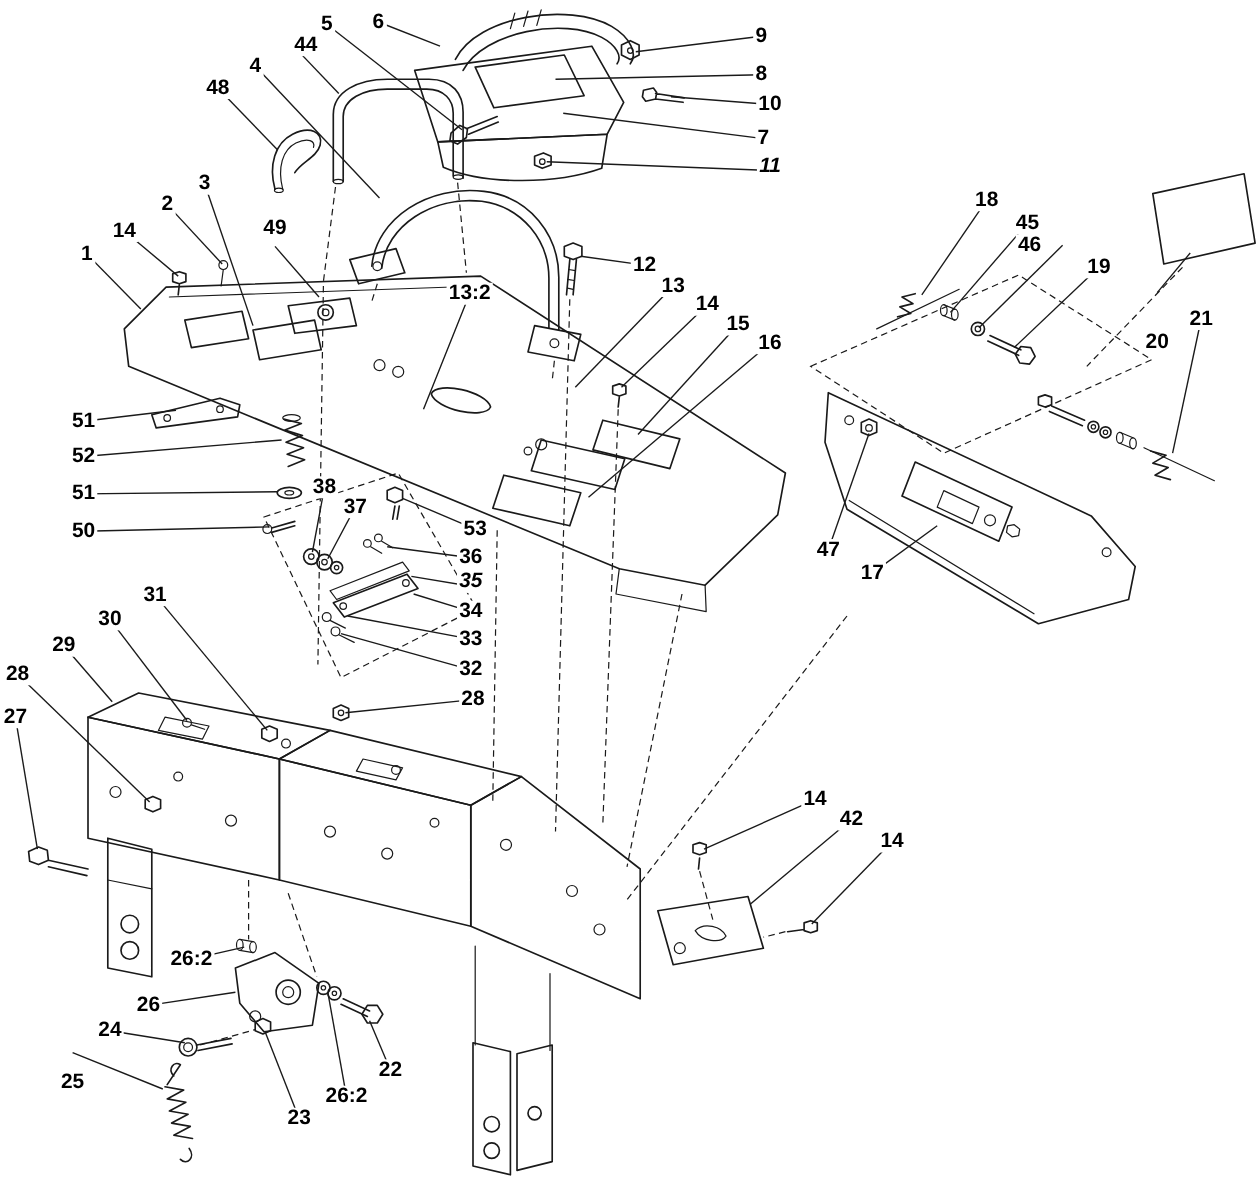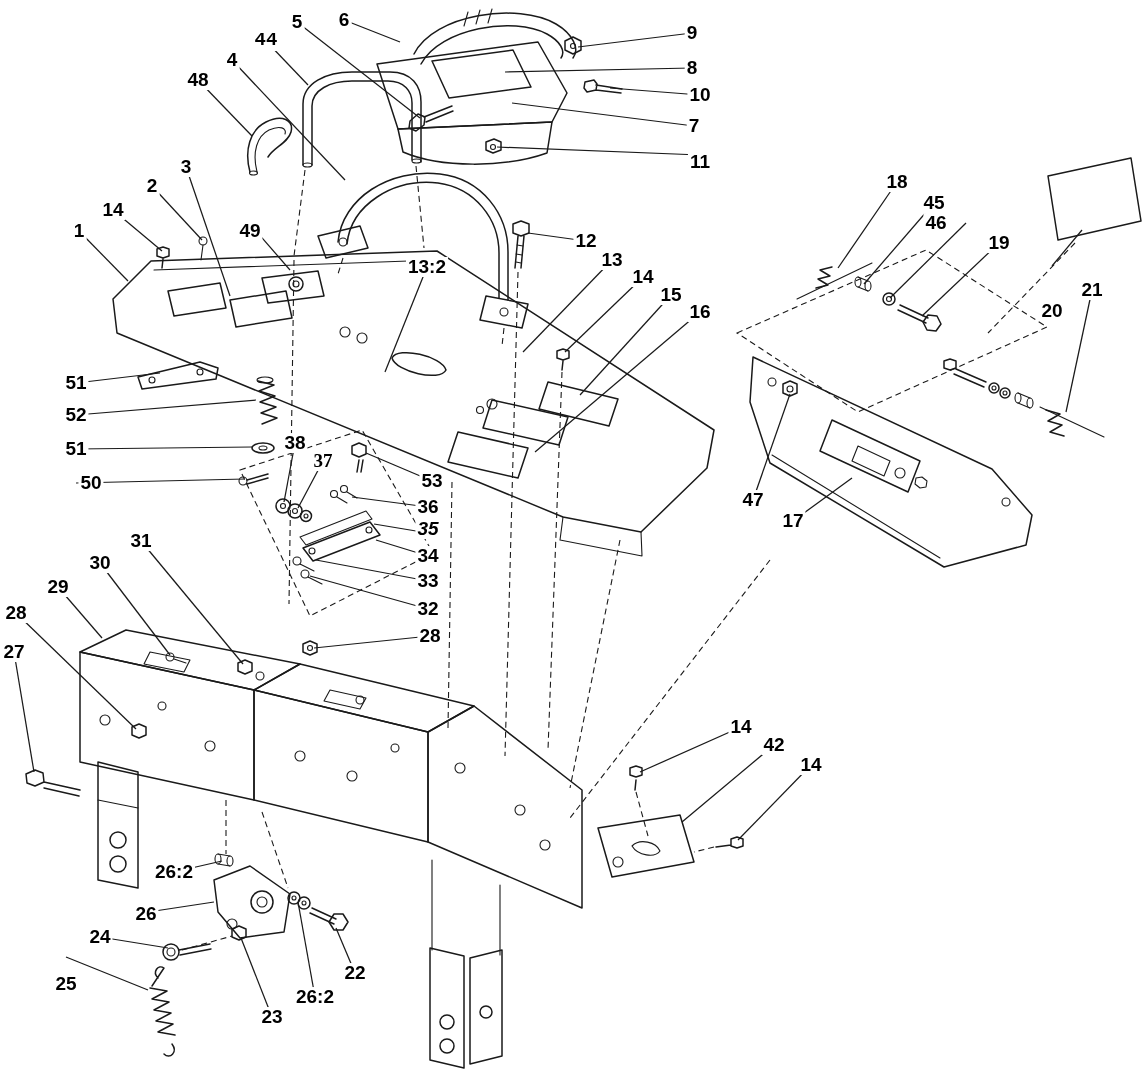--- a/index.html
+++ b/index.html
@@ -292,69 +292,69 @@
       <line x1="66" y1="957" x2="148" y2="990"></line>
       <line x1="355" y1="973" x2="336" y2="928"></line>
       <line x1="315" y1="997" x2="298" y2="902"></line>
       <line x1="272" y1="1017" x2="241" y2="938"></line>
     </svg>
 
 <div id="callout-layer">
       <div class="callout" style="left: 297px; top: 22px;">5</div>
       <div class="callout" style="left: 344px; top: 20px;">6</div>
       <div class="callout" style="left: 692px; top: 33px;">9</div>
-      <div class="callout" style="left: 266px; top: 41px; font-family: Liberation Mono, monospace;">44</div>
+      <div class="callout" style="left: 278px; top: 41px;">44</div>
       <div class="callout" style="left: 232px; top: 60px;">4</div>
       <div class="callout" style="left: 692px; top: 68px;">8</div>
       <div class="callout" style="left: 198px; top: 80px;">48</div>
       <div class="callout" style="left: 700px; top: 95px;">10</div>
       <div class="callout" style="left: 694px; top: 126px;">7</div>
-      <div class="callout" style="left: 700px; top: 162px;">11</div>
+      <div class="callout" style="left: 700px; top: 151px; font-style: italic;">11</div>
       <div class="callout" style="left: 186px; top: 167px;">3</div>
       <div class="callout" style="left: 152px; top: 186px;">2</div>
       <div class="callout" style="left: 113px; top: 210px;">14</div>
-      <div class="callout" style="left: 250px; top: 231px;">49</div>
+      <div class="callout" style="left: 250px; top: 208px;">49</div>
       <div class="callout" style="left: 79px; top: 231px;">1</div>
       <div class="callout" style="left: 586px; top: 241px;">12</div>
       <div class="callout" style="left: 427px; top: 267px;">13:2</div>
       <div class="callout" style="left: 612px; top: 260px;">13</div>
       <div class="callout" style="left: 643px; top: 277px;">14</div>
       <div class="callout" style="left: 897px; top: 182px;">18</div>
       <div class="callout" style="left: 934px; top: 203px;">45</div>
       <div class="callout" style="left: 936px; top: 223px;">46</div>
       <div class="callout" style="left: 999px; top: 243px;">19</div>
       <div class="callout" style="left: 1052px; top: 266px; margin-top: 45px;">20</div>
       <div class="callout" style="left: 1092px; top: 290px;">21</div>
       <div class="callout" style="left: 671px; top: 295px;">15</div>
       <div class="callout" style="left: 700px; top: 312px;">16</div>
       <div class="callout" style="left: 76px; top: 383px;">51</div>
       <div class="callout" style="left: 76px; top: 415px;">52</div>
       <div class="callout" style="left: 76px; top: 449px;">51</div>
-      <div class="callout" style="left: 76px; top: 483px; margin-left: 15px;">50</div>
+      <div class="callout" style="left: 76px; top: 483px;">50</div>
       <div class="callout" style="left: 295px; top: 443px;">38</div>
-      <div class="callout" style="left: 323px; top: 461px; font-family: Liberation Serif, serif;">37</div>
+      <div class="callout" style="left: 323px; top: 461px;">37</div>
       <div class="callout" style="left: 432px; top: 481px;">53</div>
       <div class="callout" style="left: 428px; top: 507px;">36</div>
       <div class="callout" style="left: 428px; top: 529px; font-style: italic;">35</div>
       <div class="callout" style="left: 428px; top: 556px;">34</div>
       <div class="callout" style="left: 428px; top: 581px;">33</div>
       <div class="callout" style="left: 428px; top: 609px;">32</div>
       <div class="callout" style="left: 430px; top: 636px;">28</div>
       <div class="callout" style="left: 141px; top: 541px;">31</div>
       <div class="callout" style="left: 100px; top: 563px;">30</div>
       <div class="callout" style="left: 58px; top: 587px;">29</div>
       <div class="callout" style="left: 16px; top: 613px;">28</div>
       <div class="callout" style="left: 14px; top: 652px;">27</div>
       <div class="callout" style="left: 753px; top: 500px;">47</div>
       <div class="callout" style="left: 793px; top: 521px;">17</div>
       <div class="callout" style="left: 741px; top: 727px;">14</div>
       <div class="callout" style="left: 774px; top: 745px;">42</div>
       <div class="callout" style="left: 811px; top: 765px;">14</div>
       <div class="callout" style="left: 174px; top: 872px;">26:2</div>
-      <div class="callout" style="left: 135px; top: 914px; margin-left: 11px;">26</div>
+      <div class="callout" style="left: 135px; top: 914px;">26</div>
       <div class="callout" style="left: 100px; top: 937px;">24</div>
       <div class="callout" style="left: 66px; top: 957px; margin-top: 27px;">25</div>
       <div class="callout" style="left: 355px; top: 973px;">22</div>
       <div class="callout" style="left: 315px; top: 997px;">26:2</div>
       <div class="callout" style="left: 272px; top: 1017px;">23</div>
     </div>
 
 </div>
 
 </body></html>

